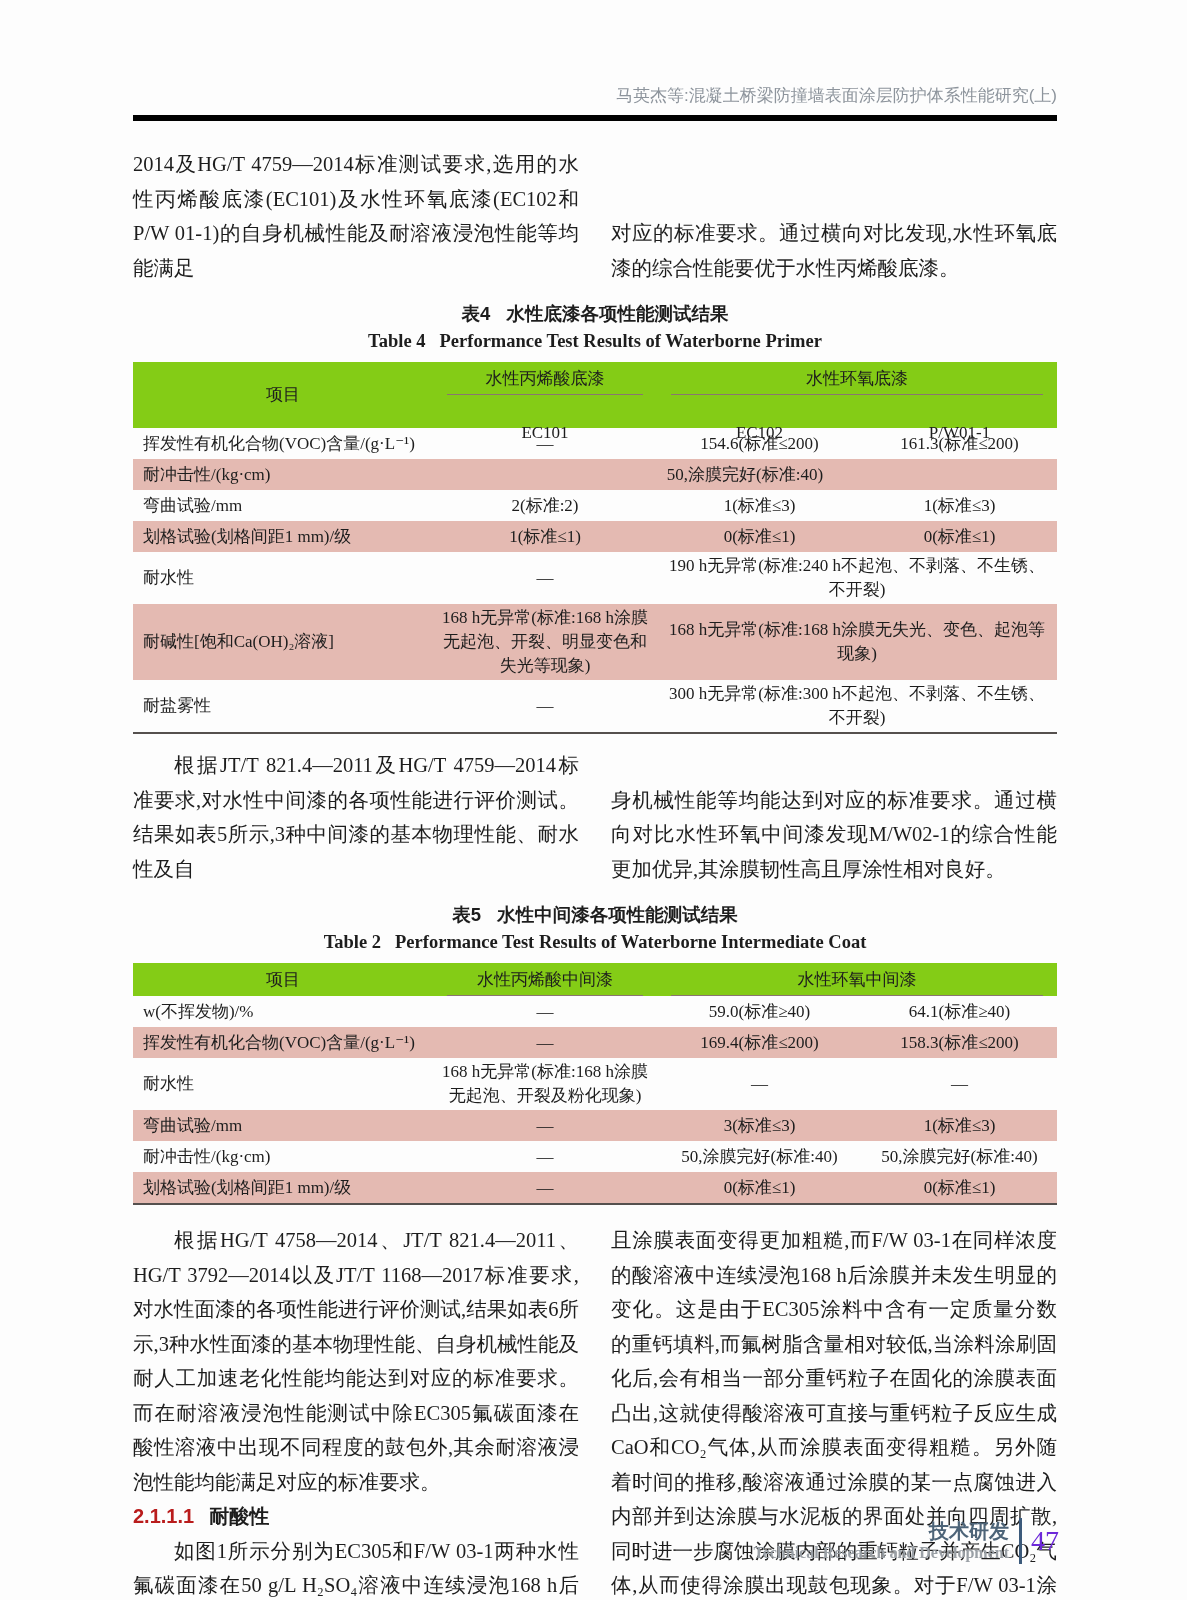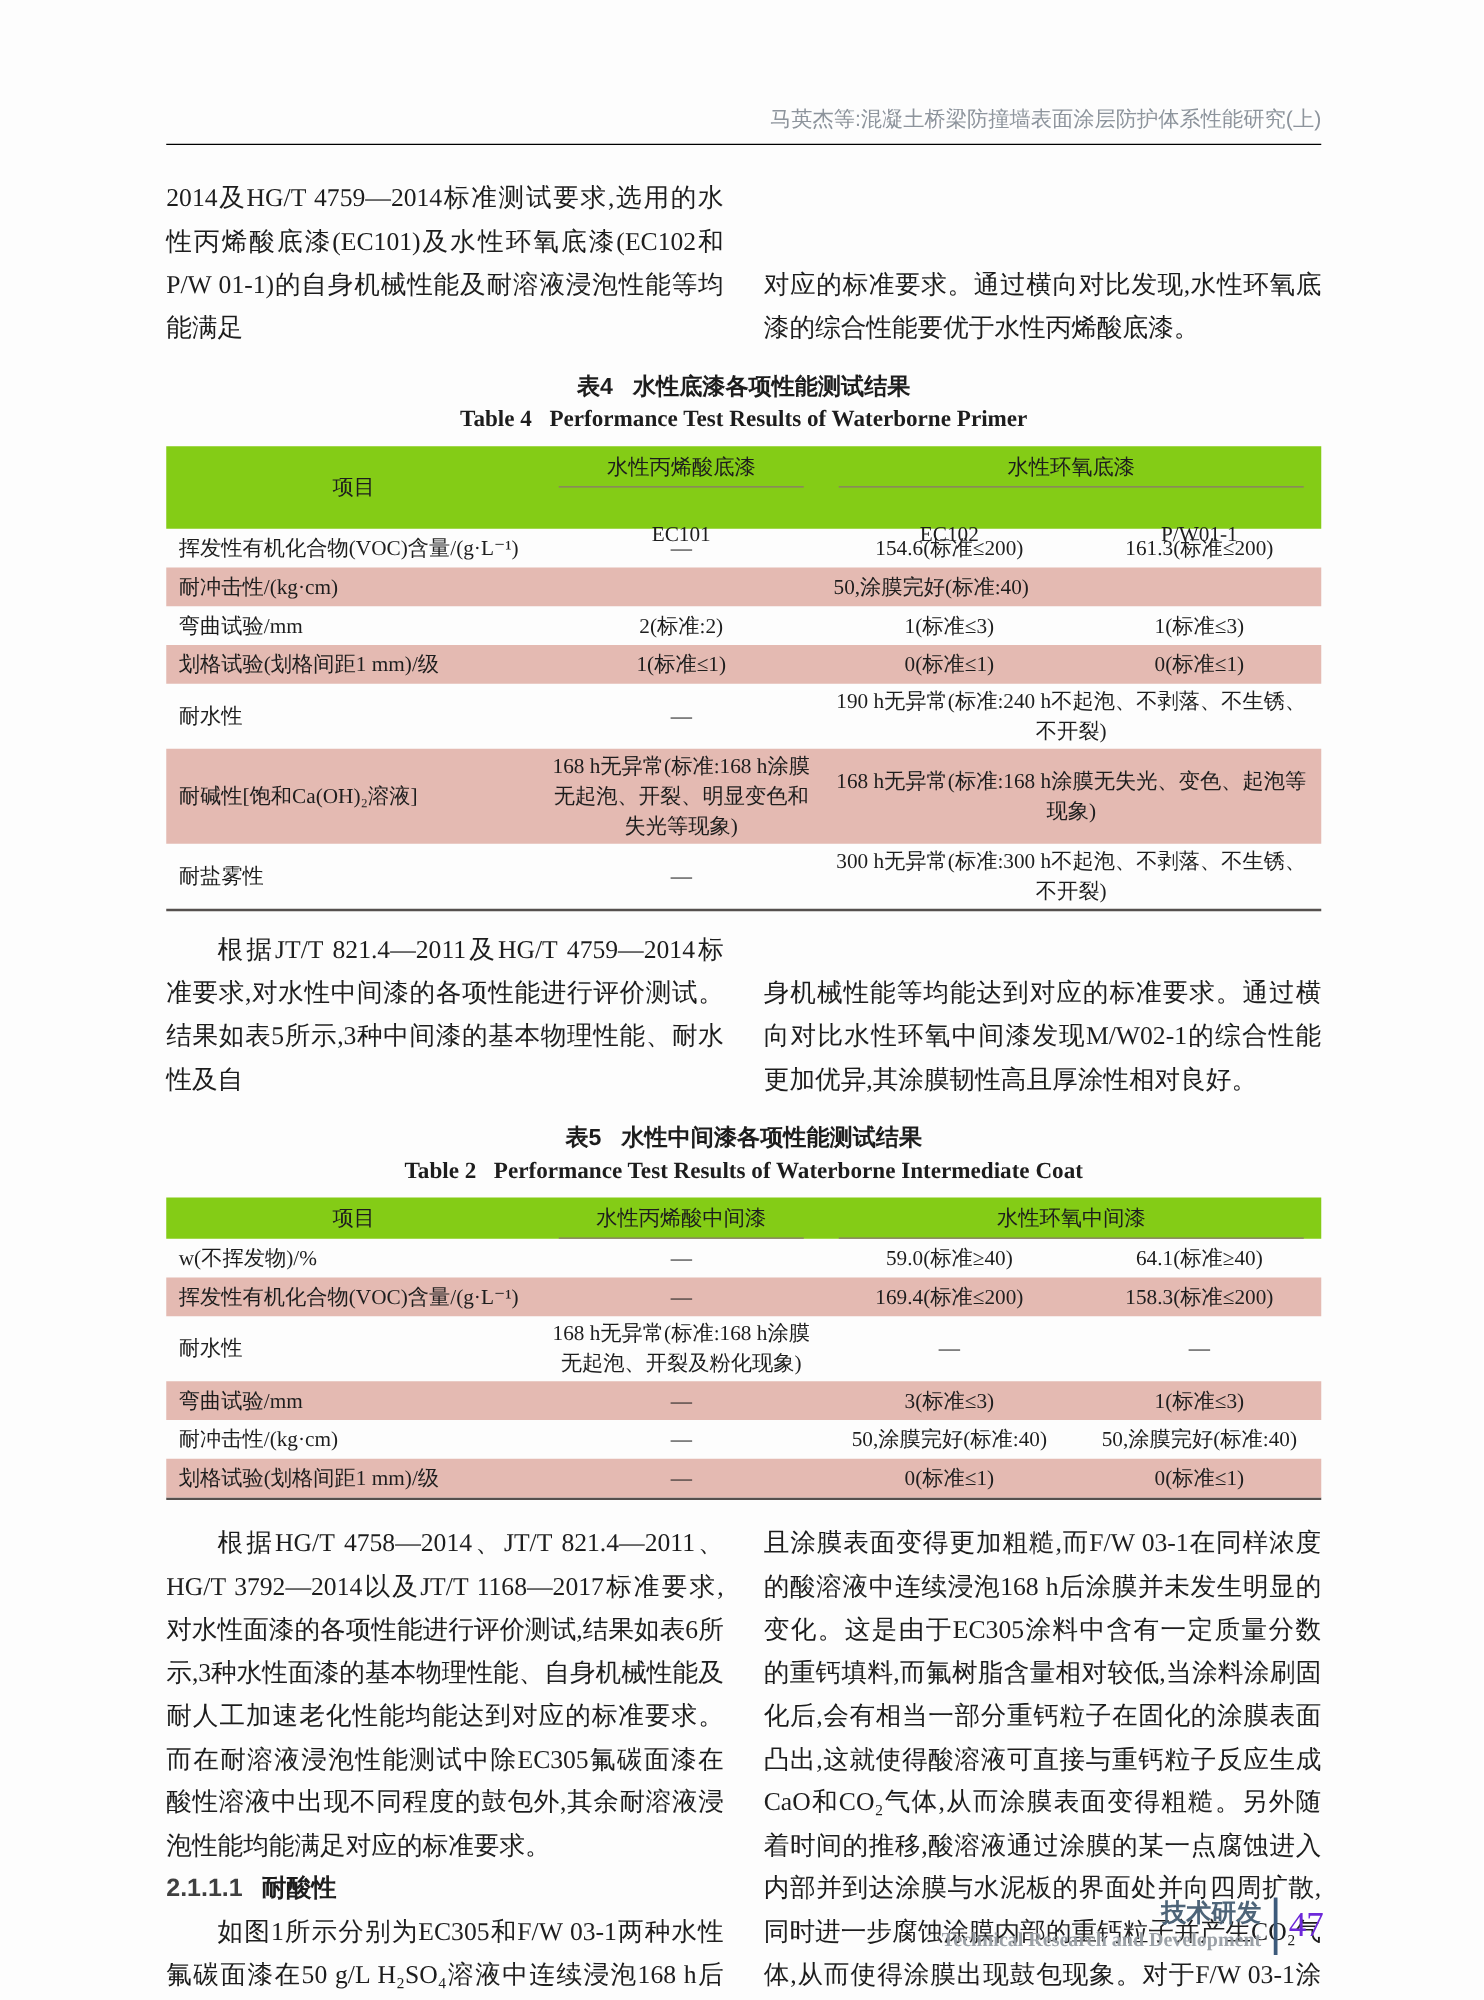--- a/index.html
+++ b/index.html
@@ -6,21 +6,21 @@
   .page {
     width:1187px; height:1600px; position:relative; overflow:hidden;
     background:#fdfdfd; color:#1d1d1d;
     font-family:"Liberation Serif","DejaVu Serif",serif;
   }
   .inner { padding:84px 130px 0 133px; }
 
   .page-head {
     text-align:right; color:#8d949c; font-size:17px;
     font-family:"Liberation Sans","DejaVu Sans",sans-serif;
-    padding-bottom:8px; border-bottom:1px solid #000000;
+    padding-bottom:8px; border-bottom:6px solid #000000;
   }
 
   .two-col { display:flex; gap:32px;align-items:flex-end; }
   .col { width:446px; text-align:justify; font-size:20.5px; line-height:34.5px; }
   .indent { text-indent:41px; }
   .intro { margin-top:26px; }
   .mid { margin-top:14px; }
   .bottom { margin-top:18px; }
 
   .caption { text-align:center; margin-top:16px; }
@@ -43,21 +43,21 @@
   .s1 { width:224px; } .s2 { width:205px; } .s3 { width:195px; }
 
   .t-row { display:flex; min-height:31px; }
   .t-row.pink { background:#e4bab2; }
   .cell { box-sizing:border-box; display:flex; align-items:center; justify-content:center; text-align:center; padding:2px 5px; }
   .cell.lab { width:300px; justify-content:flex-start; text-align:left; padding-left:10px; }
   .w1 { width:224px; } .w2 { width:205px; } .w3 { width:195px; }
   .w23 { width:400px; } .wall { width:624px; }
 
   .sec-head { font-family:"Liberation Sans","DejaVu Sans",sans-serif; font-weight:700; font-size:20px; line-height:34.5px; }
-  .sec-num { color:#404040; margin-right:15px;margin-top:40px; }
+  .sec-num { color:#b91c1c; margin-right:15px;margin-top:40px; }
 
   .footer { position:absolute; right:128px; bottom:36px; display:flex; align-items:center; }
   .f-text { text-align:right; margin-right:10px; }
   .f-zh { font-family:"Liberation Sans","DejaVu Sans",sans-serif; font-weight:700; font-size:20px; color:#4d6478; line-height:22px; }
   .f-en { font-size:16px; color:#9aa0a6; font-weight:700; margin-top:2px; }
   .f-bar { width:3px; height:46px; background:#3c5a7b; margin-right:9px; }
   .f-num { font-size:28px; color:#6d28d9; }
 </style>
 </head>
 <body>

